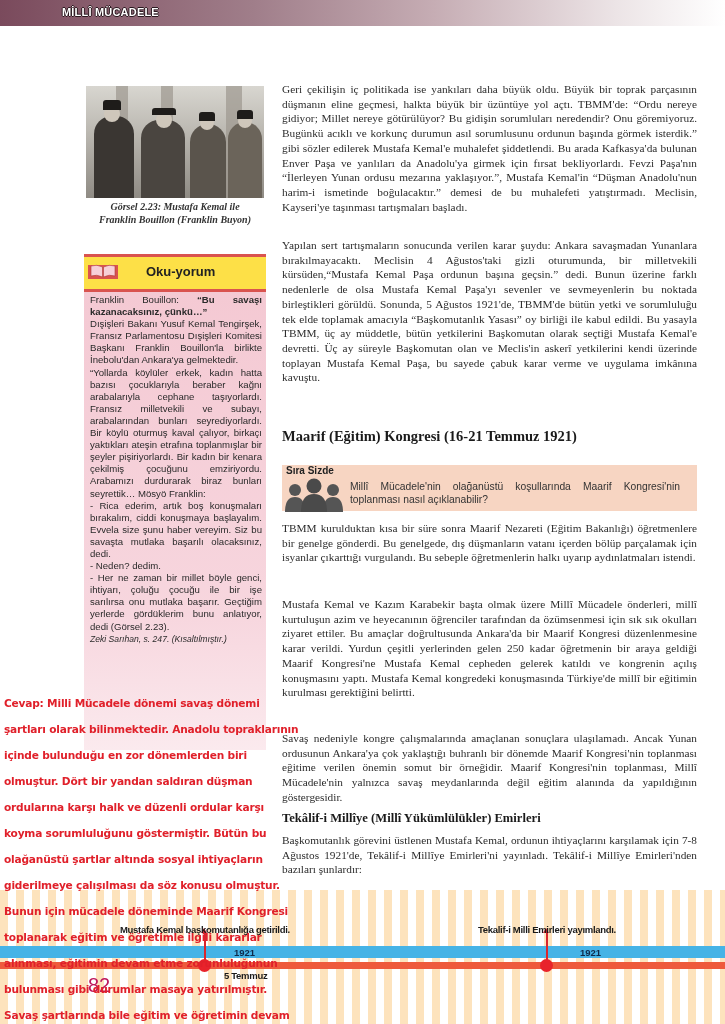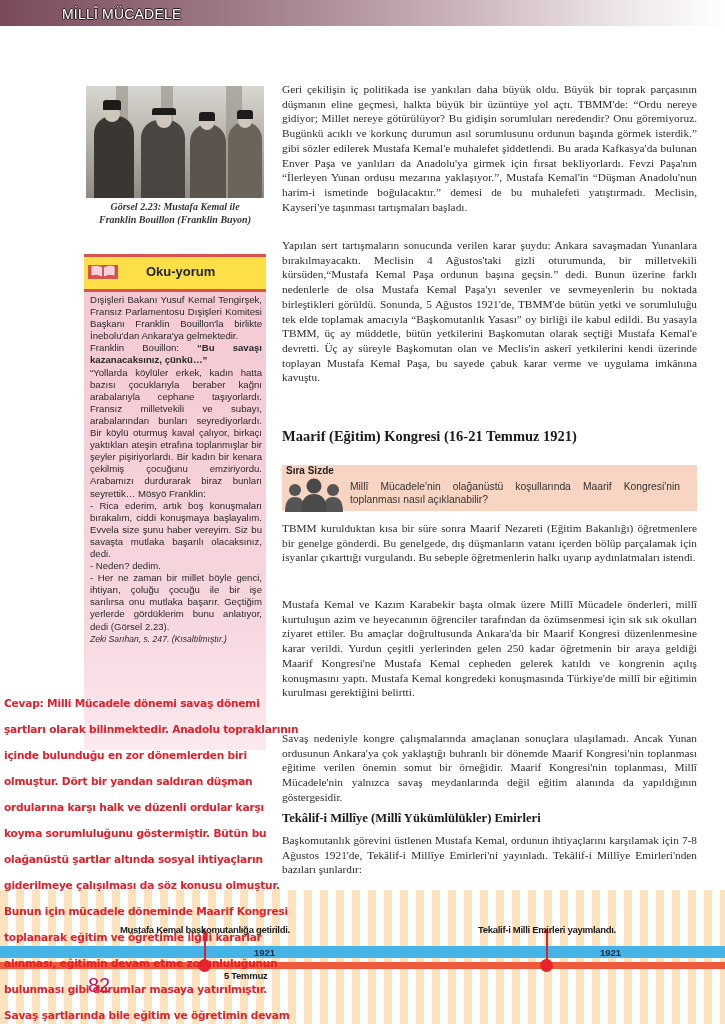--- a/index.html
+++ b/index.html
@@ -8,21 +8,21 @@
     background: #ffffff;
     font-family: "Liberation Serif", serif;
     color: #2a2a2a;
   }
   .header-band {
     position: absolute; left: 0; top: 0; width: 725px; height: 26px;
     background: linear-gradient(to right, #7a4a5c 0%, #a07e8a 35%, #c6adb4 60%, #ece4e6 85%, #ffffff 100%);
   }
   .header-title {
     position: absolute; left: 62px; top: 6px;
-    font-family: "Liberation Sans", sans-serif; font-weight: normal; font-size: 14px;
+    font-family: "Liberation Sans", sans-serif; font-weight: bold; font-size: 11px;
     color: #ffffff; letter-spacing: 0.2px;
     text-shadow: 1px 0 0 #2b1a20, -1px 0 0 #2b1a20, 0 1px 0 #2b1a20, 0 -1px 0 #2b1a20;
   }
 
   
   .photo {
     position: absolute; left: 86px; top: 86px; width: 178px; height: 112px;
     background: linear-gradient(180deg, #d8d6d0 0%, #bcb9b2 40%, #8f8b84 100%);
     overflow: hidden;
   }
@@ -105,21 +105,21 @@
   .arrow::before {
     content: ""; position: absolute; left: -3px; top: -4px; width: 0; height: 0;
     border-left: 3.5px solid transparent; border-right: 3.5px solid transparent; border-bottom: 5px solid #d9262e;
   }
   .tl-label {
     position: absolute; font-family: "Liberation Sans", sans-serif; font-weight: bold;
     font-size: 9.5px; color: #1b1b1b; letter-spacing: -0.3px;
   }
   .tl-year {
     position: absolute; font-family: "Liberation Sans", sans-serif; font-weight: bold;
-    font-size: 9.5px; color: #0e2a4a; top: 947px; margin-left: 20px;
+    font-size: 9.5px; color: #0e2a4a; top: 947px;
   }
   .page-number {
     position: absolute; left: 88px; top: 974px;
     font-family: "Liberation Sans", sans-serif; font-size: 20px; color: #be185d;
   }
 </style>
 </head>
 <body>
 
 <div class="header-band">
@@ -151,22 +151,22 @@
 <div class="okuyorum-header">
   <svg class="book-icon" viewBox="0 0 30 16">
     <rect x="0" y="2" width="30" height="14" fill="#d9534f"></rect>
     <path d="M3 3 Q9 1 14.5 4 L14.5 14 Q9 11 3 13 Z" fill="#f7d0d8" stroke="#b03a3a" stroke-width="0.6"></path>
     <path d="M27 3 Q21 1 15.5 4 L15.5 14 Q21 11 27 13 Z" fill="#f7d0d8" stroke="#b03a3a" stroke-width="0.6"></path>
   </svg>
   <span class="okuyorum-title">Oku-yorum</span>
 </div>
 <div class="okuyorum-body"></div>
 <div class="okuyorum-text">
+  <p><span>Franklin Bouillon: </span><b>“Bu savaşı kazanacaksınız, çünkü…”</b></p>
   <p>Dışişleri Bakanı Yusuf Kemal Tengirşek, Fransız Parlamentosu Dışişleri Komitesi Başkanı Franklin Bouillon'la birlikte İnebolu'dan Ankara'ya gelmektedir.</p>
-  <p><span>Franklin Bouillon: </span><b>“Bu savaşı kazanacaksınız, çünkü…”</b></p>
   <p>“Yollarda köylüler erkek, kadın hatta bazısı çocuklarıyla beraber kağnı arabalarıyla cephane taşıyorlardı. Fransız milletvekili ve subayı, arabalarından bunları seyrediyorlardı. Bir köylü oturmuş kaval çalıyor, birkaçı yaktıkları ateşin etrafına toplanmışlar bir şeyler pişiriyorlardı. Bir kadın bir kenara çekilmiş çocuğunu emziriyordu. Arabamızı durdurarak biraz bunları seyrettik… Mösyö Franklin:</p>
   <p>- Rica ederim, artık boş konuşmaları bırakalım, ciddi konuşmaya başlayalım. Evvela size şunu haber vereyim. Siz bu savaşta mutlaka başarılı olacaksınız, dedi.</p>
   <p>- Neden? dedim.</p>
   <p>- Her ne zaman bir millet böyle genci, ihtiyarı, çoluğu çocuğu ile bir işe sarılırsa onu mutlaka başarır. Geçtiğim yerlerde gördüklerim bunu anlatıyor, dedi (Görsel 2.23).</p>
   <p class="source">Zeki Sarıhan, s. 247. (Kısaltılmıştır.)</p>
 </div>
 
 <div class="col" style="top:82px">
   <p>Geri çekilişin iç politikada ise yankıları daha büyük oldu. Büyük bir toprak parçasının düşmanın eline geçmesi, halkta büyük bir üzüntüye yol açtı. TBMM'de: “Ordu nereye gidiyor; Millet nereye götürülüyor? Bu gidişin sorumluları neredendir? Onu göremiyoruz. Bugünkü acıklı ve korkunç durumun asıl sorumlusunu ordunun başında görmek isterdik.” gibi sözler edilerek Mustafa Kemal'e muhalefet şiddetlendi. Bu arada Kafkasya'da bulunan Enver Paşa ve yanlıları da Anadolu'ya girmek için fırsat bekliyorlardı. Fevzi Paşa'nın “İlerleyen Yunan ordusu mezarına yaklaşıyor.”, Mustafa Kemal'in “Düşman Anadolu'nun harim-i ismetinde boğulacaktır.” demesi de bu muhalefeti yatıştırmadı. Meclisin, Kayseri'ye taşınması tartışmaları başladı.</p>
 </div>

